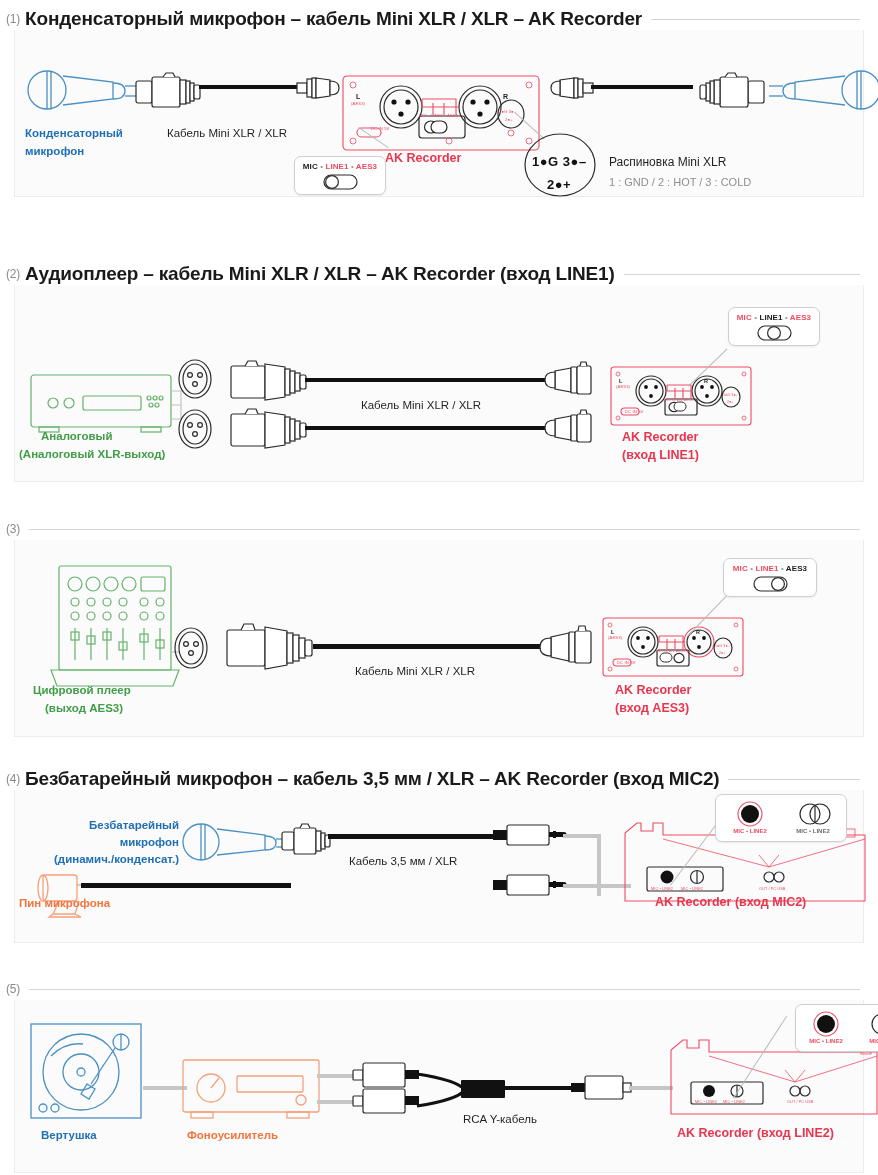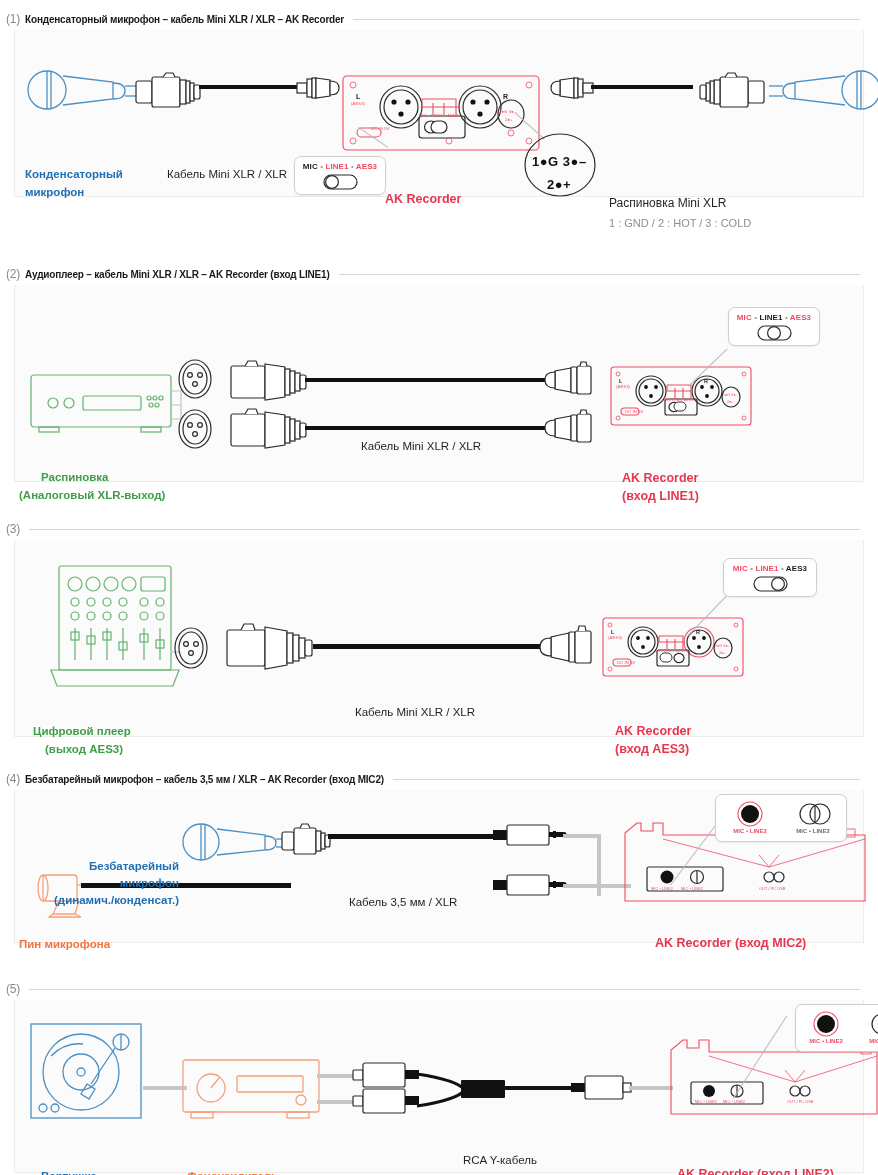--- a/index.html
+++ b/index.html
@@ -1,25 +1,25 @@
 <!DOCTYPE html>
 <html><head>
 <meta charset="utf-8">
 <style>
   html,body{margin:0;padding:0;background:#ffffff;}
   body{width:878px;height:1175px;font-family:"Liberation Sans",sans-serif;color:#231f20;position:relative;overflow:hidden;}
 
   .section{position:absolute;left:0;width:878px;}
   .sec-head{display:flex;align-items:center;gap:5px;padding-left:6px;height:22px;}
   .sec-num{font-size:12px;color:#8a8a8a;font-weight:400;letter-spacing:-.2px;}
-  .sec-title{font-size:10px;font-weight:bold;color:#1a1a1a;white-space:nowrap;letter-spacing:-.2px;}
+  .sec-title{font-size:19px;font-weight:bold;color:#1a1a1a;white-space:nowrap;letter-spacing:-.2px;}
   .sec-rule{flex:1;height:1px;background:#d5d5d5;margin-left:4px;margin-right:18px;}
   .panel{position:relative;margin:0 14px 0 14px;background:#fbfbfb;border:1px solid #ececec;border-top:none;}
 
-  .lbl{position:absolute;font-size:11.5px;font-weight:bold;line-height:14px;white-space:nowrap;margin-top:41px;}
+  .lbl{position:absolute;font-size:11.5px;font-weight:bold;line-height:14px;white-space:nowrap;}
   .lbl.blue{color:#1f6fb5;}
   .lbl.green{color:#3f9e47;}
   .lbl.red{color:#e8364f;}
   .lbl.orange{color:#f2743c;}
   .lbl.dark{color:#231f20;font-weight:normal;font-size:11.5px;}
   .lbl.grey{color:#8e8e8e;font-weight:normal;}
 
   .cable{position:absolute;background:#111;}
   .wire{position:absolute;background:#c6c6c6;}
 
@@ -274,21 +274,21 @@
       <ellipse class="st-k" cx="120" cy="30" rx="9" ry="10"></ellipse>
     </svg>
     <div class="tiny" style="left:604px;top:93px;color:#222;font-size:5.5px;font-weight:bold;">L</div>
     <div class="tiny" style="left:601px;top:99px;">(AES3)</div>
     <div class="tiny" style="left:689px;top:93px;color:#222;font-size:5.5px;font-weight:bold;">R</div>
     <div class="tiny" style="left:610px;top:124px;">DC IN 5V</div>
     <div class="tiny" style="left:649px;top:113px;font-size:3.6px;">MIC•LINE1•AES3</div>
     <div class="tiny" style="left:708px;top:108px;font-size:3.6px;">1●G 3●–</div>
     <div class="tiny" style="left:712px;top:115px;font-size:3.6px;">2●+</div>
 
-    <div class="lbl green" style="left:26px;top:144px;">Распиновка</div>
+    <div class="lbl green" style="left:26px;top:144px;">Аналоговый</div>
     <div class="lbl green" style="left:4px;top:162px;">(Аналоговый XLR-выход)</div>
     <div class="lbl dark" style="left:346px;top:113px;">Кабель Mini XLR / XLR</div>
     <div class="lbl red" style="left:607px;top:145px;font-size:12.5px;">AK Recorder</div>
     <div class="lbl red" style="left:607px;top:163px;font-size:12.5px;">(вход LINE1)</div>
 
     <div class="leader" style="left:673px;top:101px;width:54px;transform:rotate(-44deg);"></div>
     <div class="callout" style="left:713px;top:22px;width:90px;height:37px;">
       <div class="co-txt" style="top:5px;">
         <span class="r">MIC</span>
         <span class="s">•</span>

